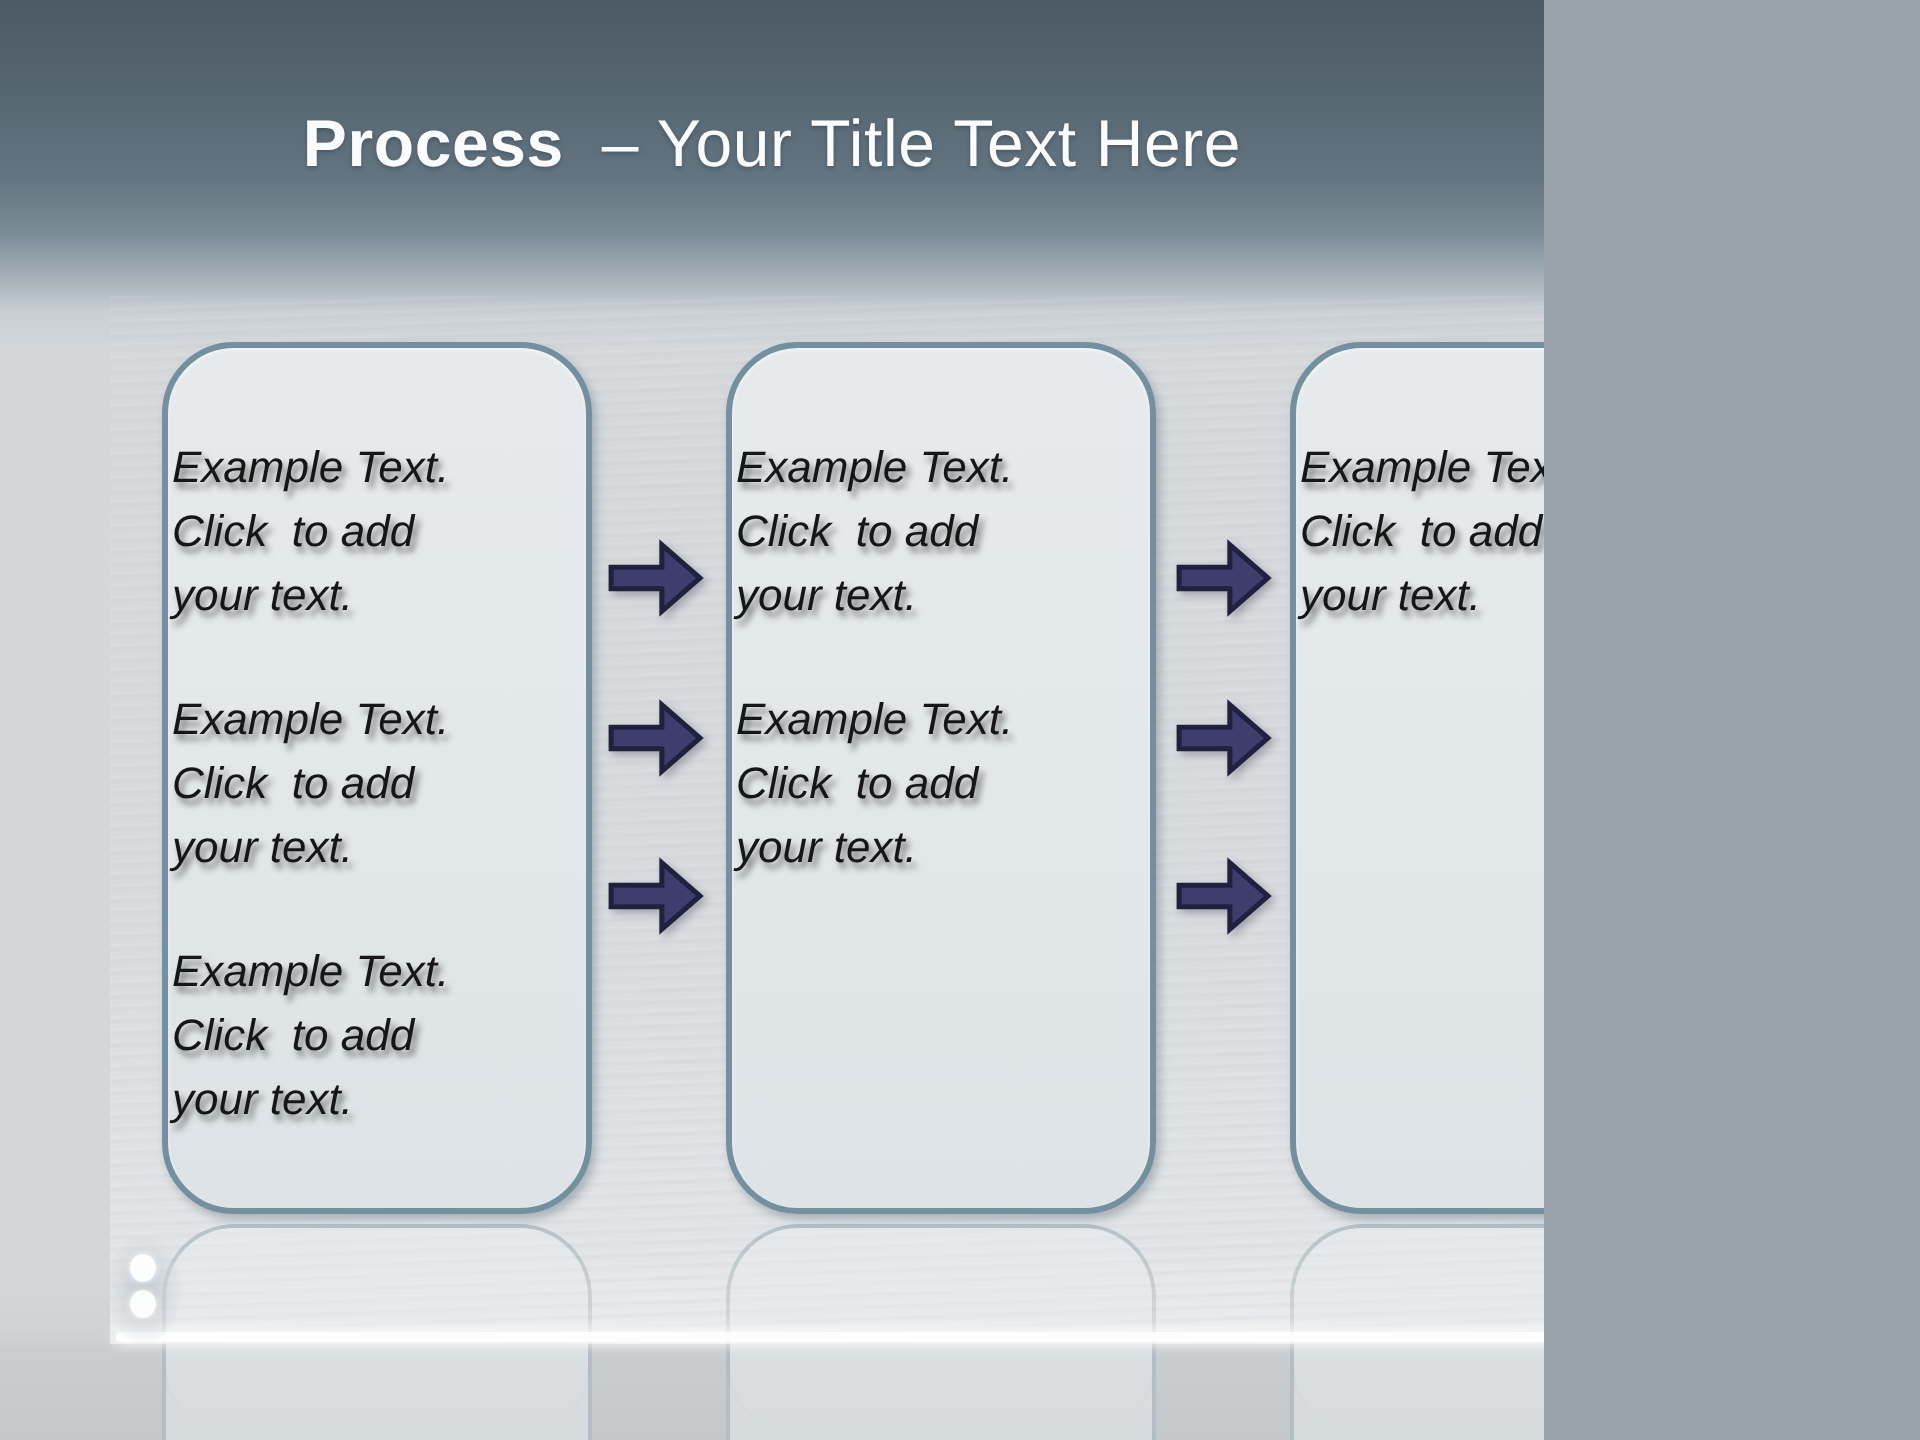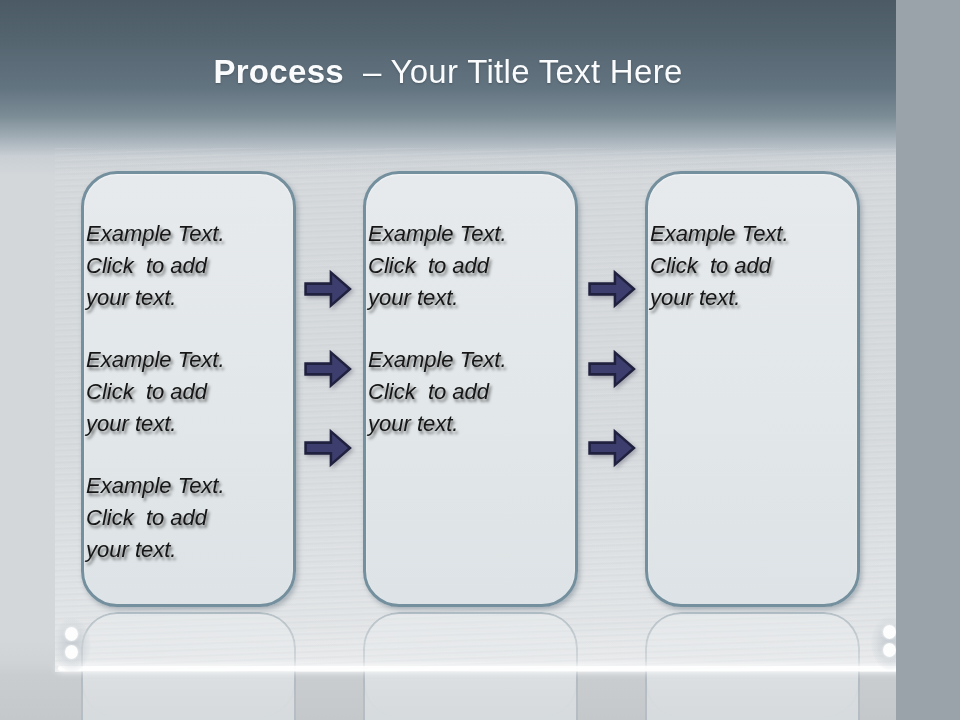--- a/index.html
+++ b/index.html
@@ -1,17 +1,17 @@
 <!DOCTYPE html>
 <html><head>
 <meta charset="utf-8">
 <style>
   html,body { margin:0; padding:0; background:#9aa3a9; }
   .stage {
-    position:relative; width:896px; height:720px; overflow:hidden;
+    position:relative; width:772px; height:720px; overflow:hidden;
     font-family:"Liberation Sans", sans-serif;
     background:linear-gradient(180deg,
       #4b5a65 0px, #556570 42px, #637481 88px,
       #7b8c96 116px, #a7b2ba 140px, #c9cfd4 156px,
       #d3d7da 176px, #d3d7da 640px, #cfd3d6 664px,
       #c9cdd0 676px, #c4c8cb 720px);
   }
 
   
   .title {

